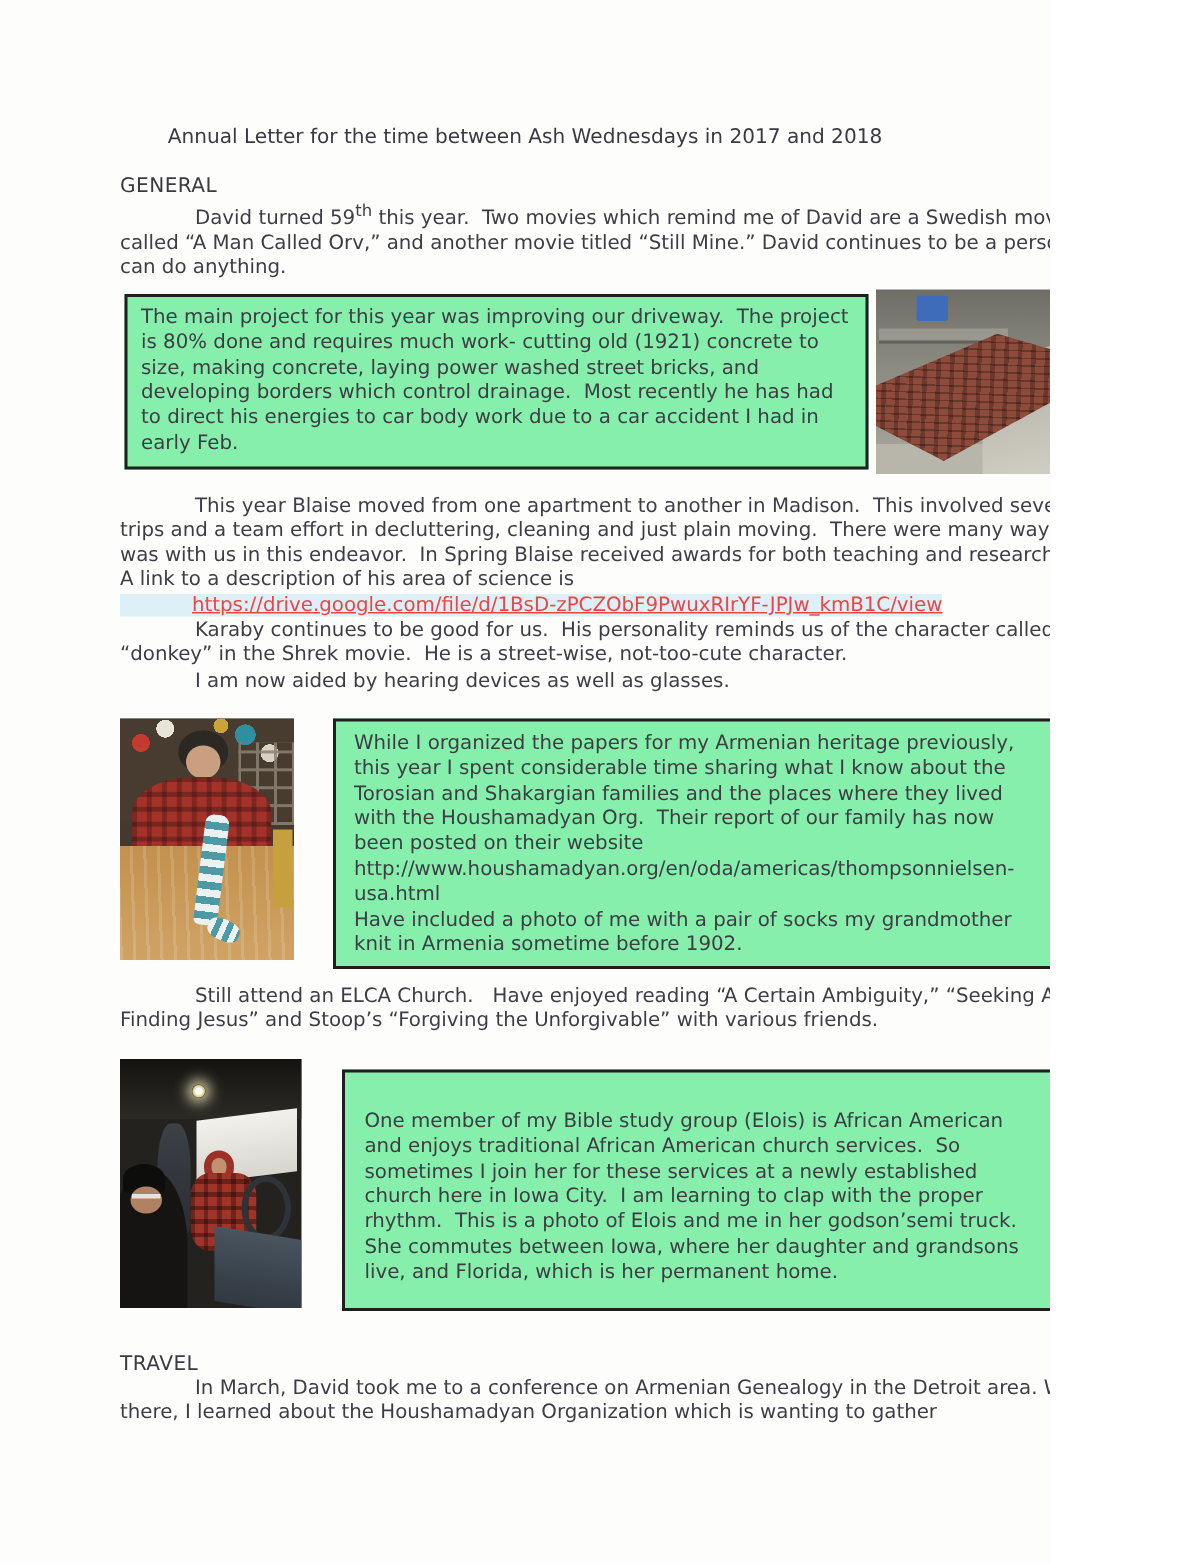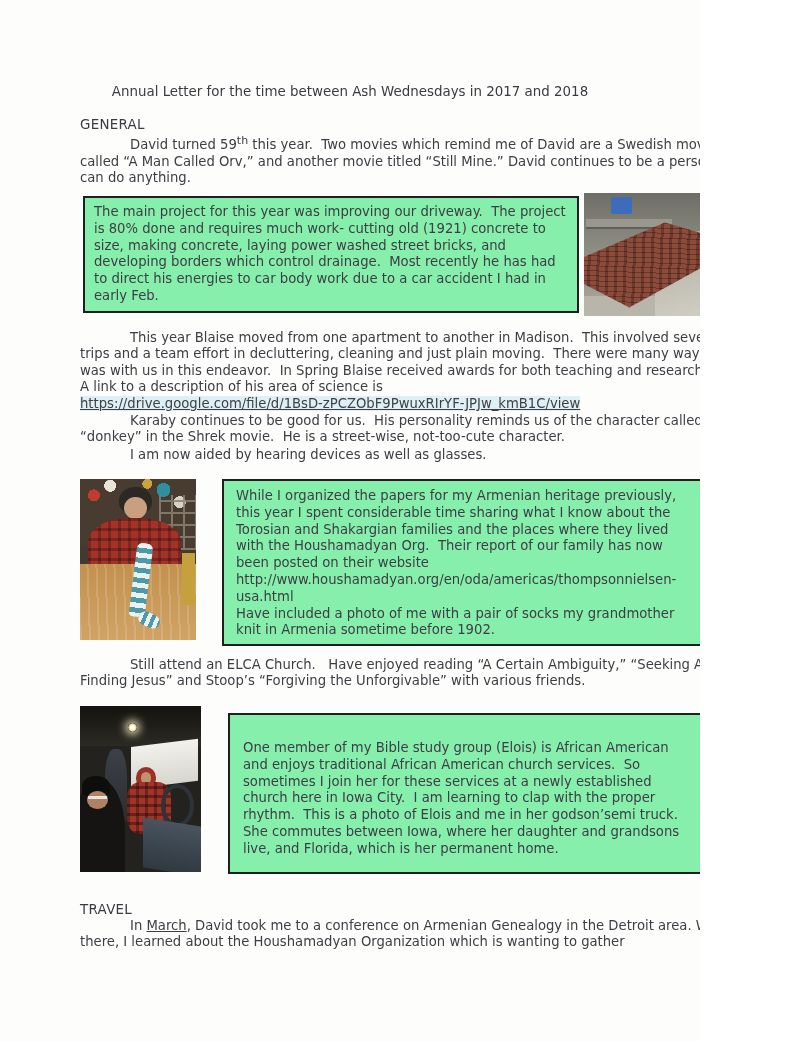--- a/index.html
+++ b/index.html
@@ -15,29 +15,29 @@
   .heading{font-size:13.4px;color:#3a3a41;letter-spacing:.3px;}
   .pos-general-h{left:80px;top:117px;}
   .pos-para1{left:80px;top:133px;width:668px;}
   .textbox{border:2px solid #1f1f1f;background:#86efac;box-sizing:border-box;}
   .pos-box1{left:83px;top:196px;width:496px;height:117px;padding:6px 10px 6px 9px;}
   .pos-box2{left:222px;top:479px;width:491px;height:167px;padding:7px 12px 6px 12px;}
   .pos-box3{left:228px;top:713px;width:483px;height:161px;padding:25px 12px 6px 13px;}
   .boxtxt{font-size:13.2px;line-height:16.8px;white-space:pre-wrap;display:block;}
   .pos-blaise{left:80px;top:330px;width:674px;}
   .link{
-    left:80px;top:396px;font-size:13.2px;color:#404040;text-decoration:underline;
-    background:rgba(110,195,230,.22);white-space:nowrap;
+    left:80px;top:396px;font-size:13.2px;color:#ef4444;text-decoration:underline;
+    background:rgba(110,195,230,.22);white-space:nowrap;padding-left:48px;
   }
   .pos-karaby{left:80px;top:413px;width:674px;}
   .pos-hearing{left:80px;top:447px;width:674px;}
   .pos-church{left:80px;top:657px;width:676px;}
   .pos-travel-h{left:80px;top:902px;}
   .pos-travelp{left:80px;top:918px;width:678px;}
-  .u{text-decoration:underline;text-align:center;}
+  .u{text-align:center;}
   .pagenum{left:706px;top:971px;font-size:13px;color:#3a3a41;}
   .smudge{left:729px;top:311px;width:5px;height:11px;background:#c3c3c8;border-radius:40% 60% 50% 50%;transform:rotate(14deg);opacity:.8;}
 
   
   .photo{overflow:hidden;}
   .pos-photo1{left:584px;top:193px;width:119px;height:123px;
     background:linear-gradient(180deg,#6e6e66 0%,#8b8b82 42%,#aba99f 100%);}
   .p1-barrel{position:absolute;left:23%;top:3%;width:17%;height:14%;background:#3e6cba;border-radius:2px;}
   .p1-beam{position:absolute;left:2%;top:21%;width:72%;height:7%;background:#9a988e;box-shadow:0 2px 0 rgba(0,0,0,.25);}
   .p1-fore{position:absolute;left:0;bottom:0;width:100%;height:16%;background:#b8b5ab;}

